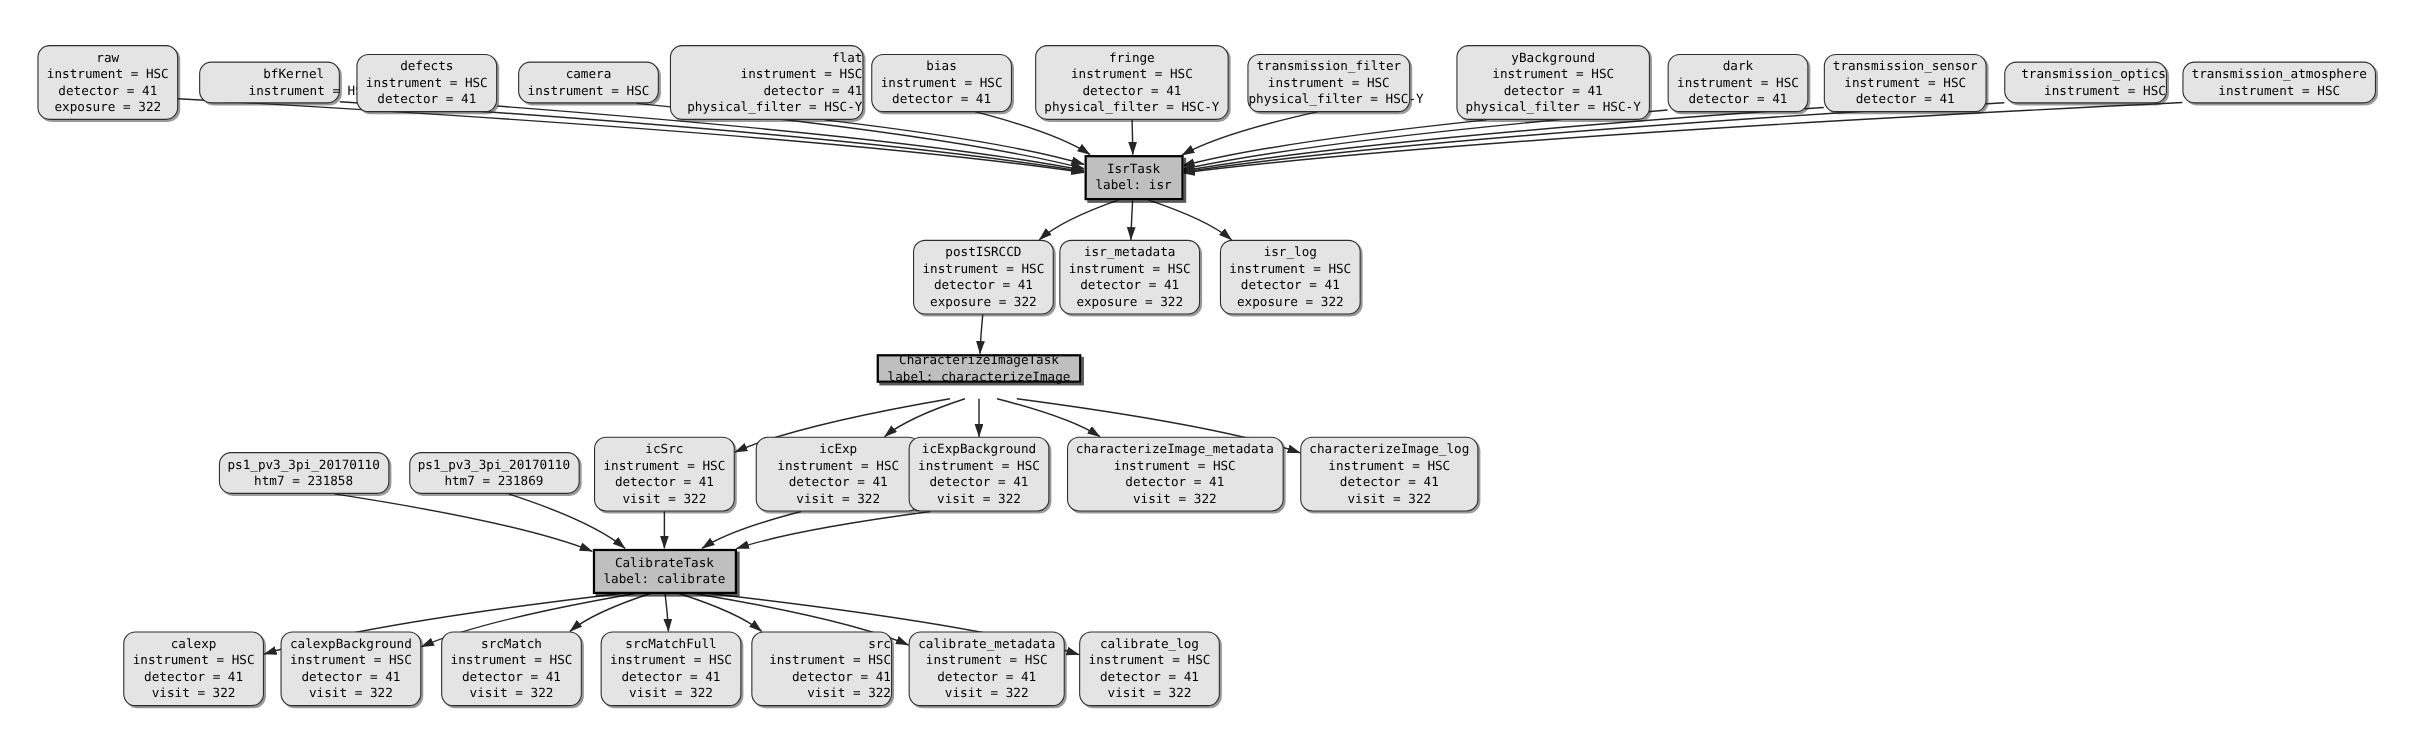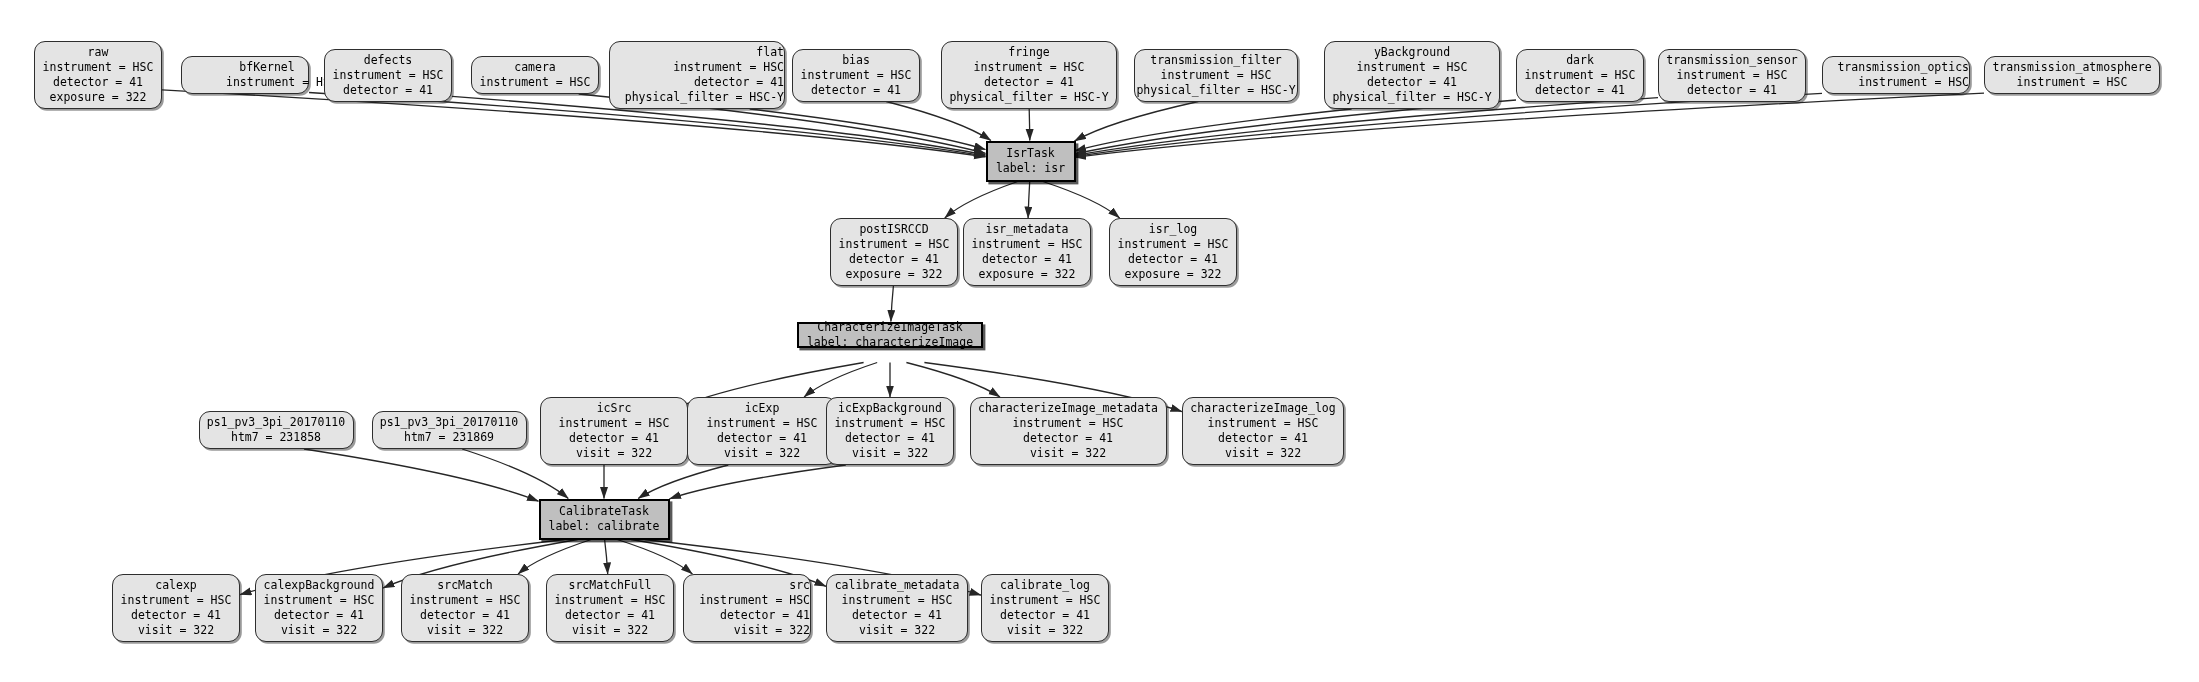--- a/index.html
+++ b/index.html
@@ -123,21 +123,21 @@
       <div class="nline">bias</div>
       <div class="nline">instrument = HSC</div>
       <div class="nline">detector = 41</div>
     </div>
     <div class="node dataset" style="left: 941px; top: 41px; width: 176px; height: 68px;">
       <div class="nline">fringe</div>
       <div class="nline">instrument = HSC</div>
       <div class="nline">detector = 41</div>
       <div class="nline">physical_filter = HSC-Y</div>
     </div>
-    <div class="node dataset" style="left: 1134px; top: 48.5px; width: 164px; height: 53px;">
+    <div class="node dataset" style="left: 1134px; top: 48.5px; width: 148px; height: 53px;">
       <div class="nline">transmission_filter</div>
       <div class="nline">instrument = HSC</div>
       <div class="nline">physical_filter = HSC-Y</div>
     </div>
     <div class="node dataset" style="left: 1324px; top: 41px; width: 176px; height: 68px;">
       <div class="nline">yBackground</div>
       <div class="nline">instrument = HSC</div>
       <div class="nline">detector = 41</div>
       <div class="nline">physical_filter = HSC-Y</div>
     </div>
@@ -186,21 +186,21 @@
       <div class="nline">label: characterizeImage</div>
     </div>
     <div class="node dataset" style="left: 198.5px; top: 411px; width: 155px; height: 38px;">
       <div class="nline">ps1_pv3_3pi_20170110</div>
       <div class="nline">htm7 = 231858</div>
     </div>
     <div class="node dataset" style="left: 371.5px; top: 411px; width: 155px; height: 38px;">
       <div class="nline">ps1_pv3_3pi_20170110</div>
       <div class="nline">htm7 = 231869</div>
     </div>
-    <div class="node dataset" style="left: 540px; top: 397px; width: 148px; height: 68px;">
+    <div class="node dataset" style="left: 540px; top: 397px; width: 128px; height: 68px;">
       <div class="nline">icSrc</div>
       <div class="nline">instrument = HSC</div>
       <div class="nline">detector = 41</div>
       <div class="nline">visit = 322</div>
     </div>
     <div class="node dataset" style="left: 687px; top: 397px; width: 150px; height: 68px;">
       <div class="nline">icExp</div>
       <div class="nline">instrument = HSC</div>
       <div class="nline">detector = 41</div>
       <div class="nline">visit = 322</div>

